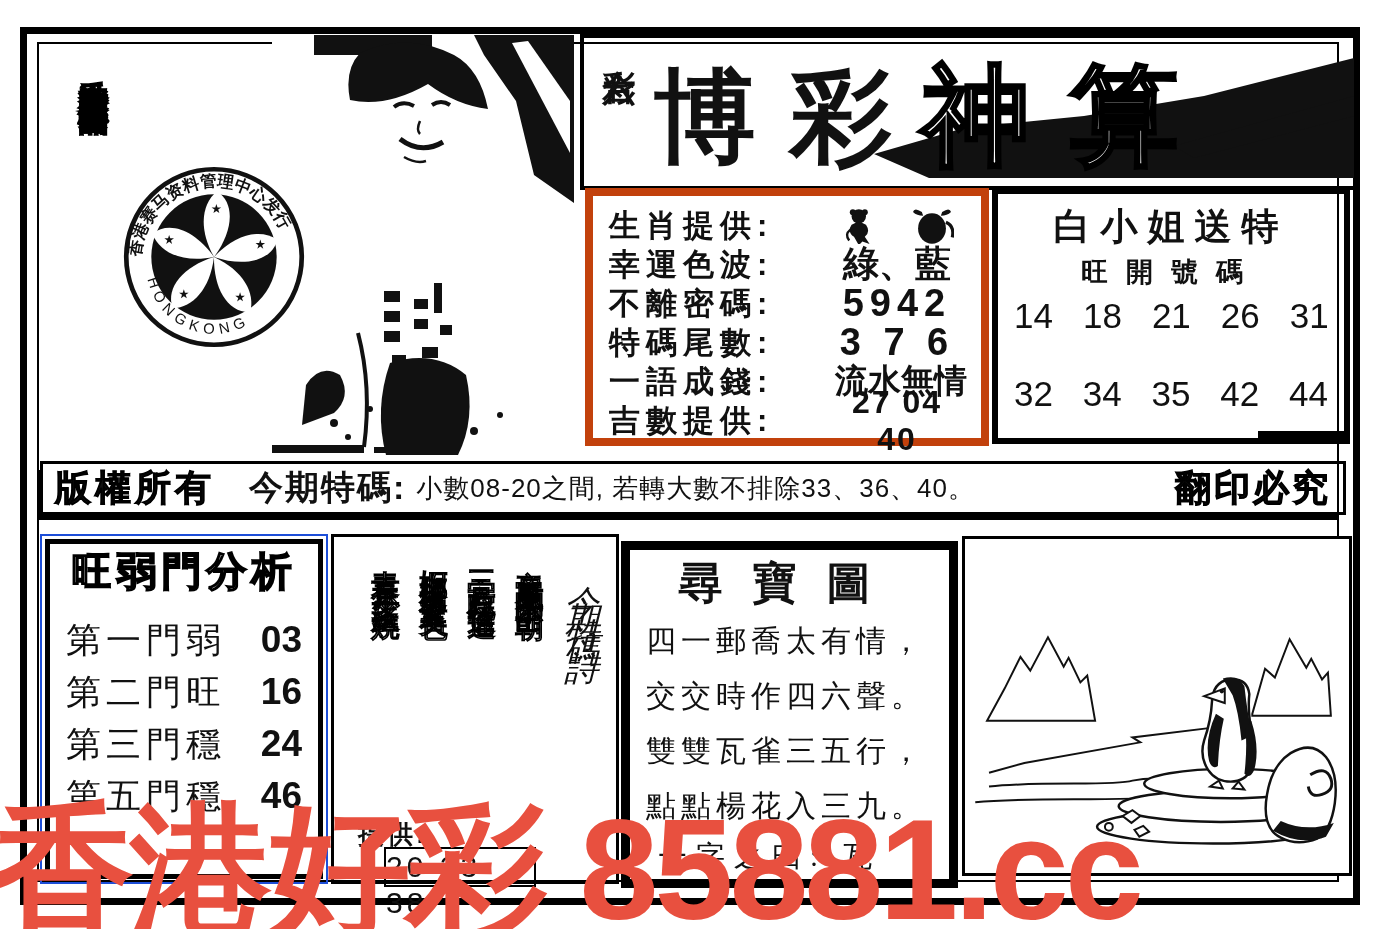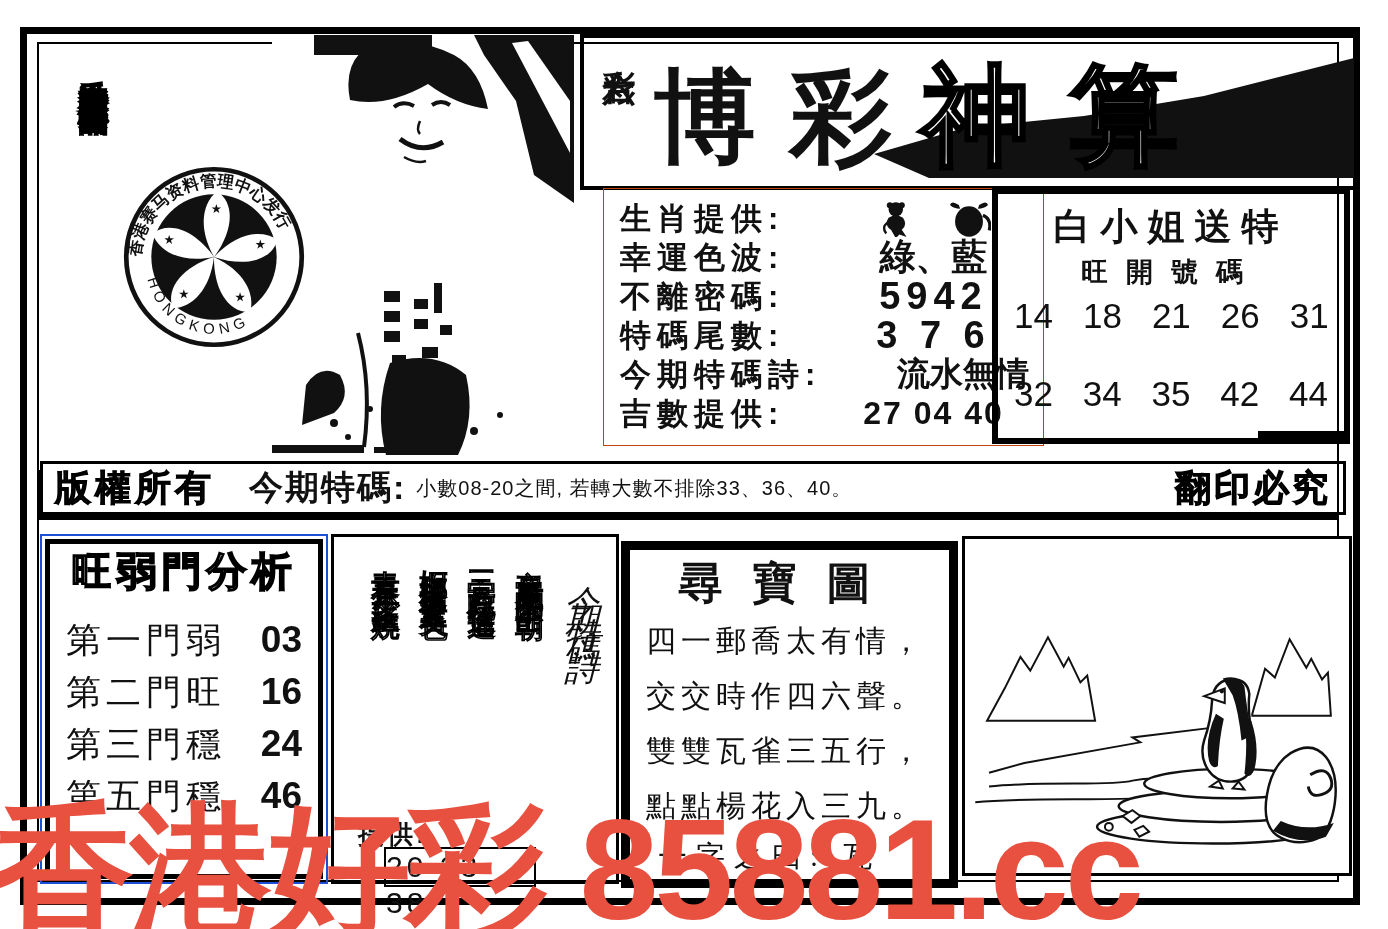--- a/index.html
+++ b/index.html
@@ -21,22 +21,22 @@
   .title-box{left:580px;top:34px;width:770px;height:148px;border:4px solid #000;overflow:hidden;}
   .lottery-vert{left:12px;top:6px;height:138px;font-size:33px;font-weight:700;z-index:3;
                 font-family:"Liberation Serif",serif;}
   .title-black{left:70px;top:12px;font-size:102px;font-weight:900;letter-spacing:34px;z-index:3;
                font-family:"Liberation Serif",serif;}
   .title-splash{right:0;top:0;width:480px;height:140px;z-index:1;}
   .title-outline{left:338px;top:6px;font-size:108px;font-weight:900;letter-spacing:40px;z-index:3;
                  font-family:"Liberation Serif",serif;color:#fff;-webkit-text-stroke:3px #000;}
 
   
-  .info-box{left:585px;top:188px;width:441px;height:258px;border:1px solid #c2410c;
-            padding:10px 14px 6px 16px;box-sizing:border-box;margin-left:18px;}
+  .info-box{left:585px;top:188px;width:404px;height:258px;border:8px solid #c2410c;
+            padding:10px 14px 6px 16px;box-sizing:border-box;}
   .tip-row{display:flex;align-items:center;height:39px;}
   .tip-label{width:218px;font-size:31px;font-weight:700;letter-spacing:6px;white-space:nowrap;}
   .tip-value{flex:1;text-align:center;font-weight:700;}
   .v-zodiac{display:flex;justify-content:center;gap:30px;align-items:center;}
   .v-color{font-size:36px;font-family:"Liberation Serif",serif;}
   .v-num{font-size:38px;font-weight:600;letter-spacing:6px;}
   .v-word{font-size:33px;font-family:"Liberation Serif",serif;text-align:right;}
   .v-lucky{font-size:32px;font-weight:600;letter-spacing:2px;}
 
   
@@ -48,21 +48,21 @@
   .lady-row{left:0;width:100%;padding:0 16px;box-sizing:border-box;display:flex;
             justify-content:space-between;font-size:35px;}
   .lady-corner{right:-6px;bottom:-6px;width:92px;height:13px;background:#000;}
 
   
   .banner{left:40px;top:461px;width:1306px;height:54px;border:3px solid #000;box-sizing:border-box;
           display:flex;align-items:center;padding:16px 12px;white-space:nowrap;
           box-shadow:-5px 7px 0 -2px #000;}
   .banner-left{font-size:36px;font-weight:900;letter-spacing:4px;-webkit-text-stroke:1px #000;}
   .banner-label{font-size:34px;font-weight:900;margin-left:34px;letter-spacing:2px;}
-  .banner-text{font-size:20px;margin-left:10px;letter-spacing:1px;flex:1;}
+  .banner-text{font-size:26px;margin-left:10px;letter-spacing:1px;flex:1;}
   .banner-right{font-size:36px;font-weight:900;letter-spacing:3px;-webkit-text-stroke:1px #000;}
 
   
   .gate-box{left:40px;top:534px;width:288px;height:350px;border:2px solid #1d4ed8;box-sizing:border-box;}
   .gate-inner{position:absolute;inset:3px;border:5px solid #000;}
   .gate-title{position:absolute;left:0;top:8px;width:100%;text-align:center;font-size:40px;
               font-weight:700;letter-spacing:5px;font-family:"Liberation Serif",serif;}
   .gate-rows{position:absolute;left:0;top:78px;width:100%;padding:0 24px;box-sizing:border-box;}
   .gate-row{display:flex;justify-content:space-between;align-items:center;height:52px;}
   .gate-label{font-size:35px;font-family:"Liberation Serif",serif;letter-spacing:5px;}
@@ -208,21 +208,21 @@
     </div>
     <div class="tip-row">
       <span class="tip-label">不離密碼:</span>
       <span class="tip-value v-num">5942</span>
     </div>
     <div class="tip-row">
       <span class="tip-label">特碼尾數:</span>
       <span class="tip-value v-num">3 7 6</span>
     </div>
     <div class="tip-row">
-      <span class="tip-label">今期特碼詩:</span>
+      <span class="tip-label">一語成錢:</span>
       <span class="tip-value v-word">流水無情</span>
     </div>
     <div class="tip-row">
       <span class="tip-label">吉數提供:</span>
       <span class="tip-value v-lucky">27 04 40</span>
     </div>
   </div>
 
   <div class="abs lady-box">
     <div class="abs lady-title">白小姐送特</div>

